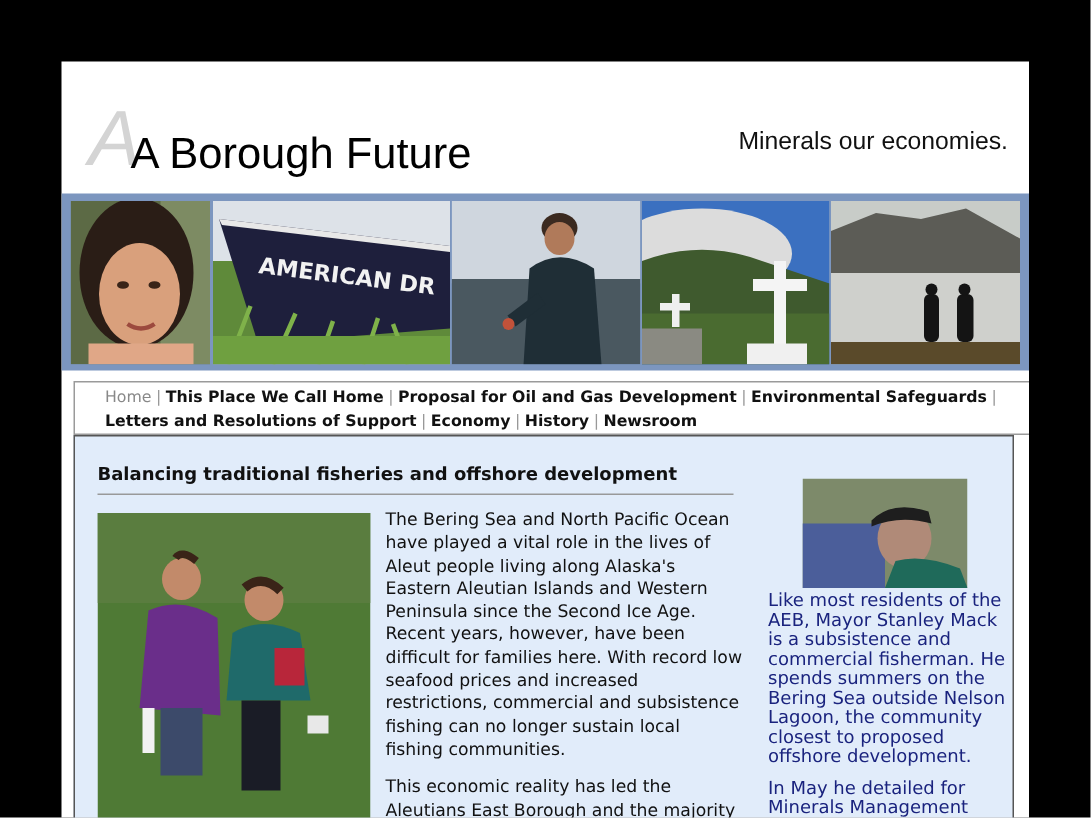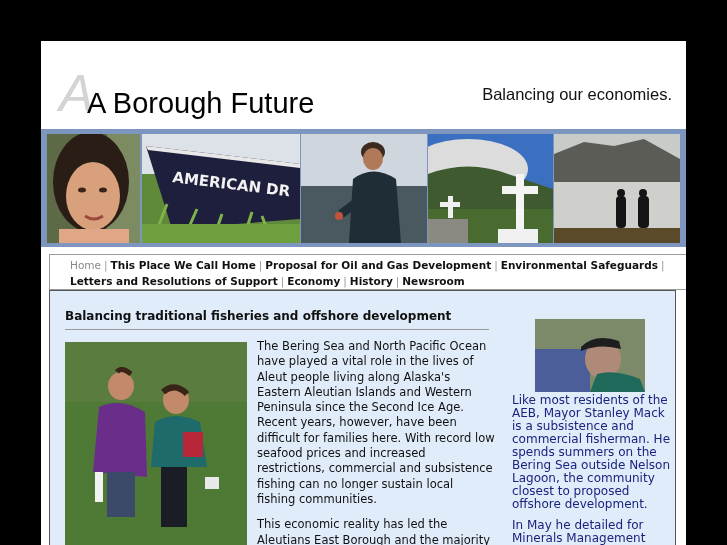--- a/index.html
+++ b/index.html
@@ -26,21 +26,21 @@
 </style>
 </head>
 <body>
 
 <div class="page">
 
   <div class="header">
     <div class="logo-big-a">A</div>
     <div class="logo-title">A Borough Future</div>
     <div class="tagline">
-      <div>Balancing our economies.</div>
+      <div>Minerals our economies.</div>
     </div>
   </div>
 
   <div class="banner">
 
     <div class="photo" style="left:6px;width:93px;">
       <svg width="93" height="109" viewBox="0 0 93 109">
         <rect width="93" height="109" fill="#5c6a45"></rect>
         <rect x="60" y="0" width="33" height="109" fill="#7d8b63"></rect>
         <ellipse cx="44" cy="48" rx="38" ry="50" fill="#2a1d16"></ellipse>

